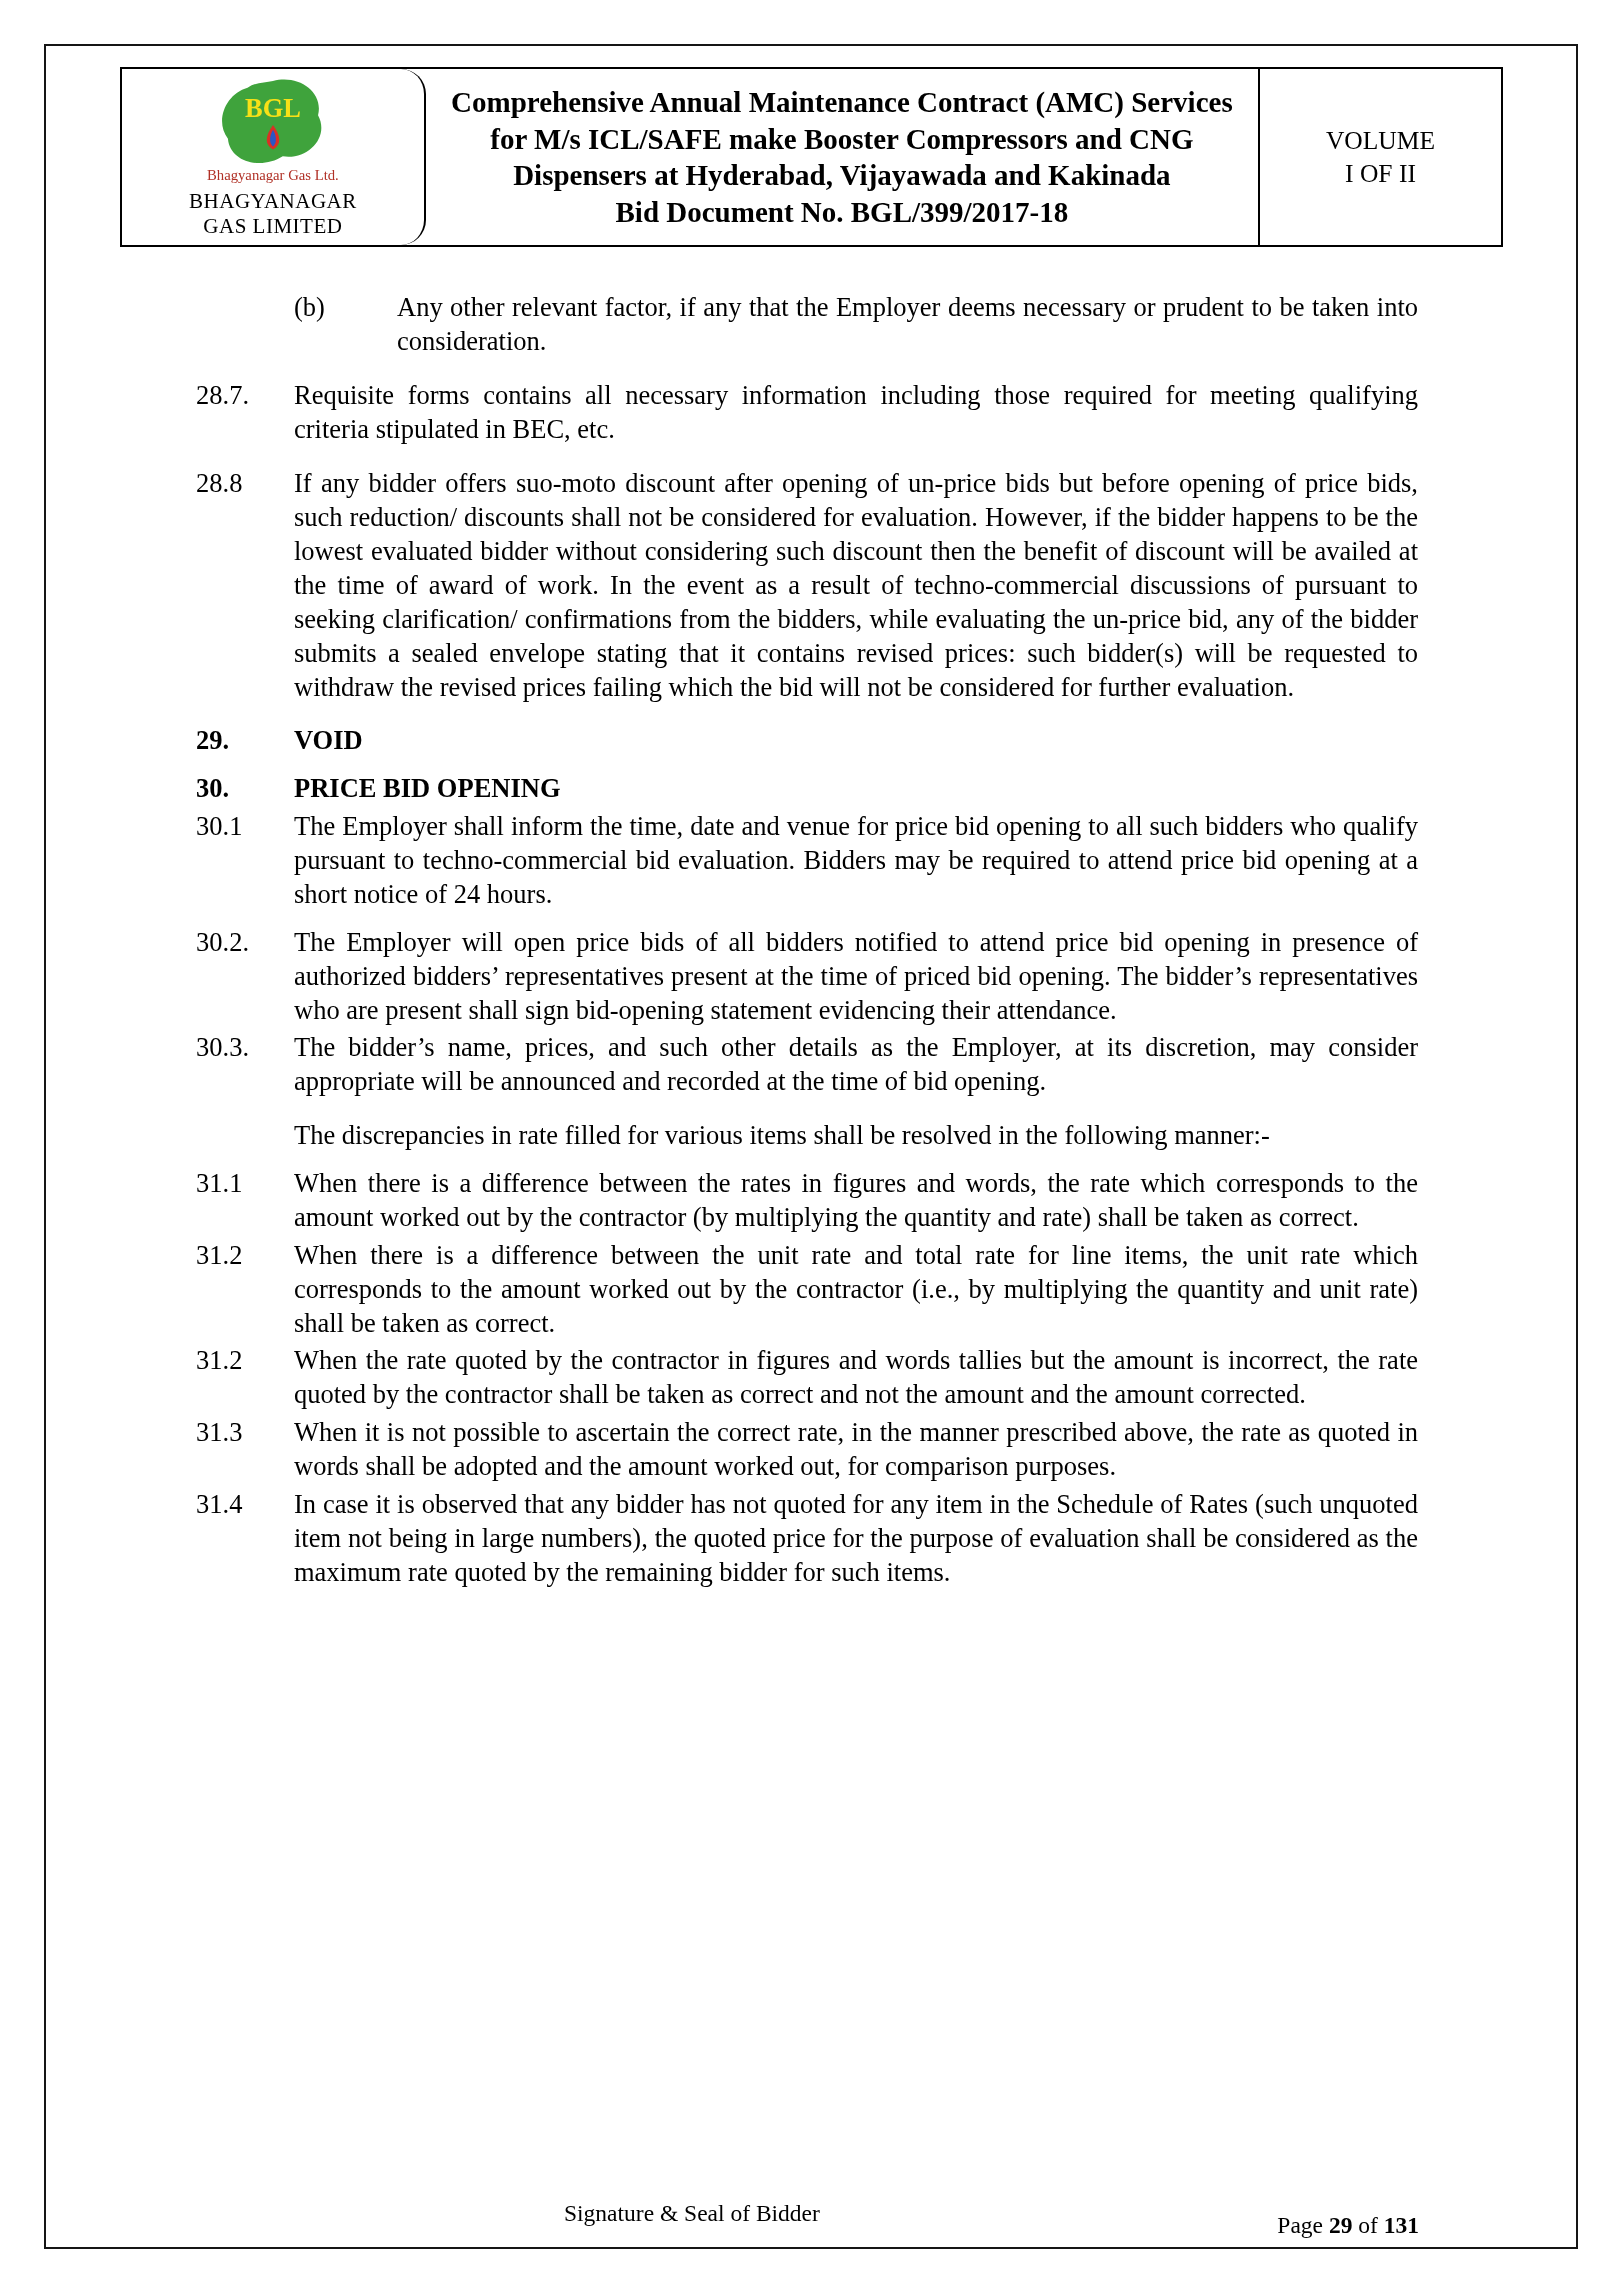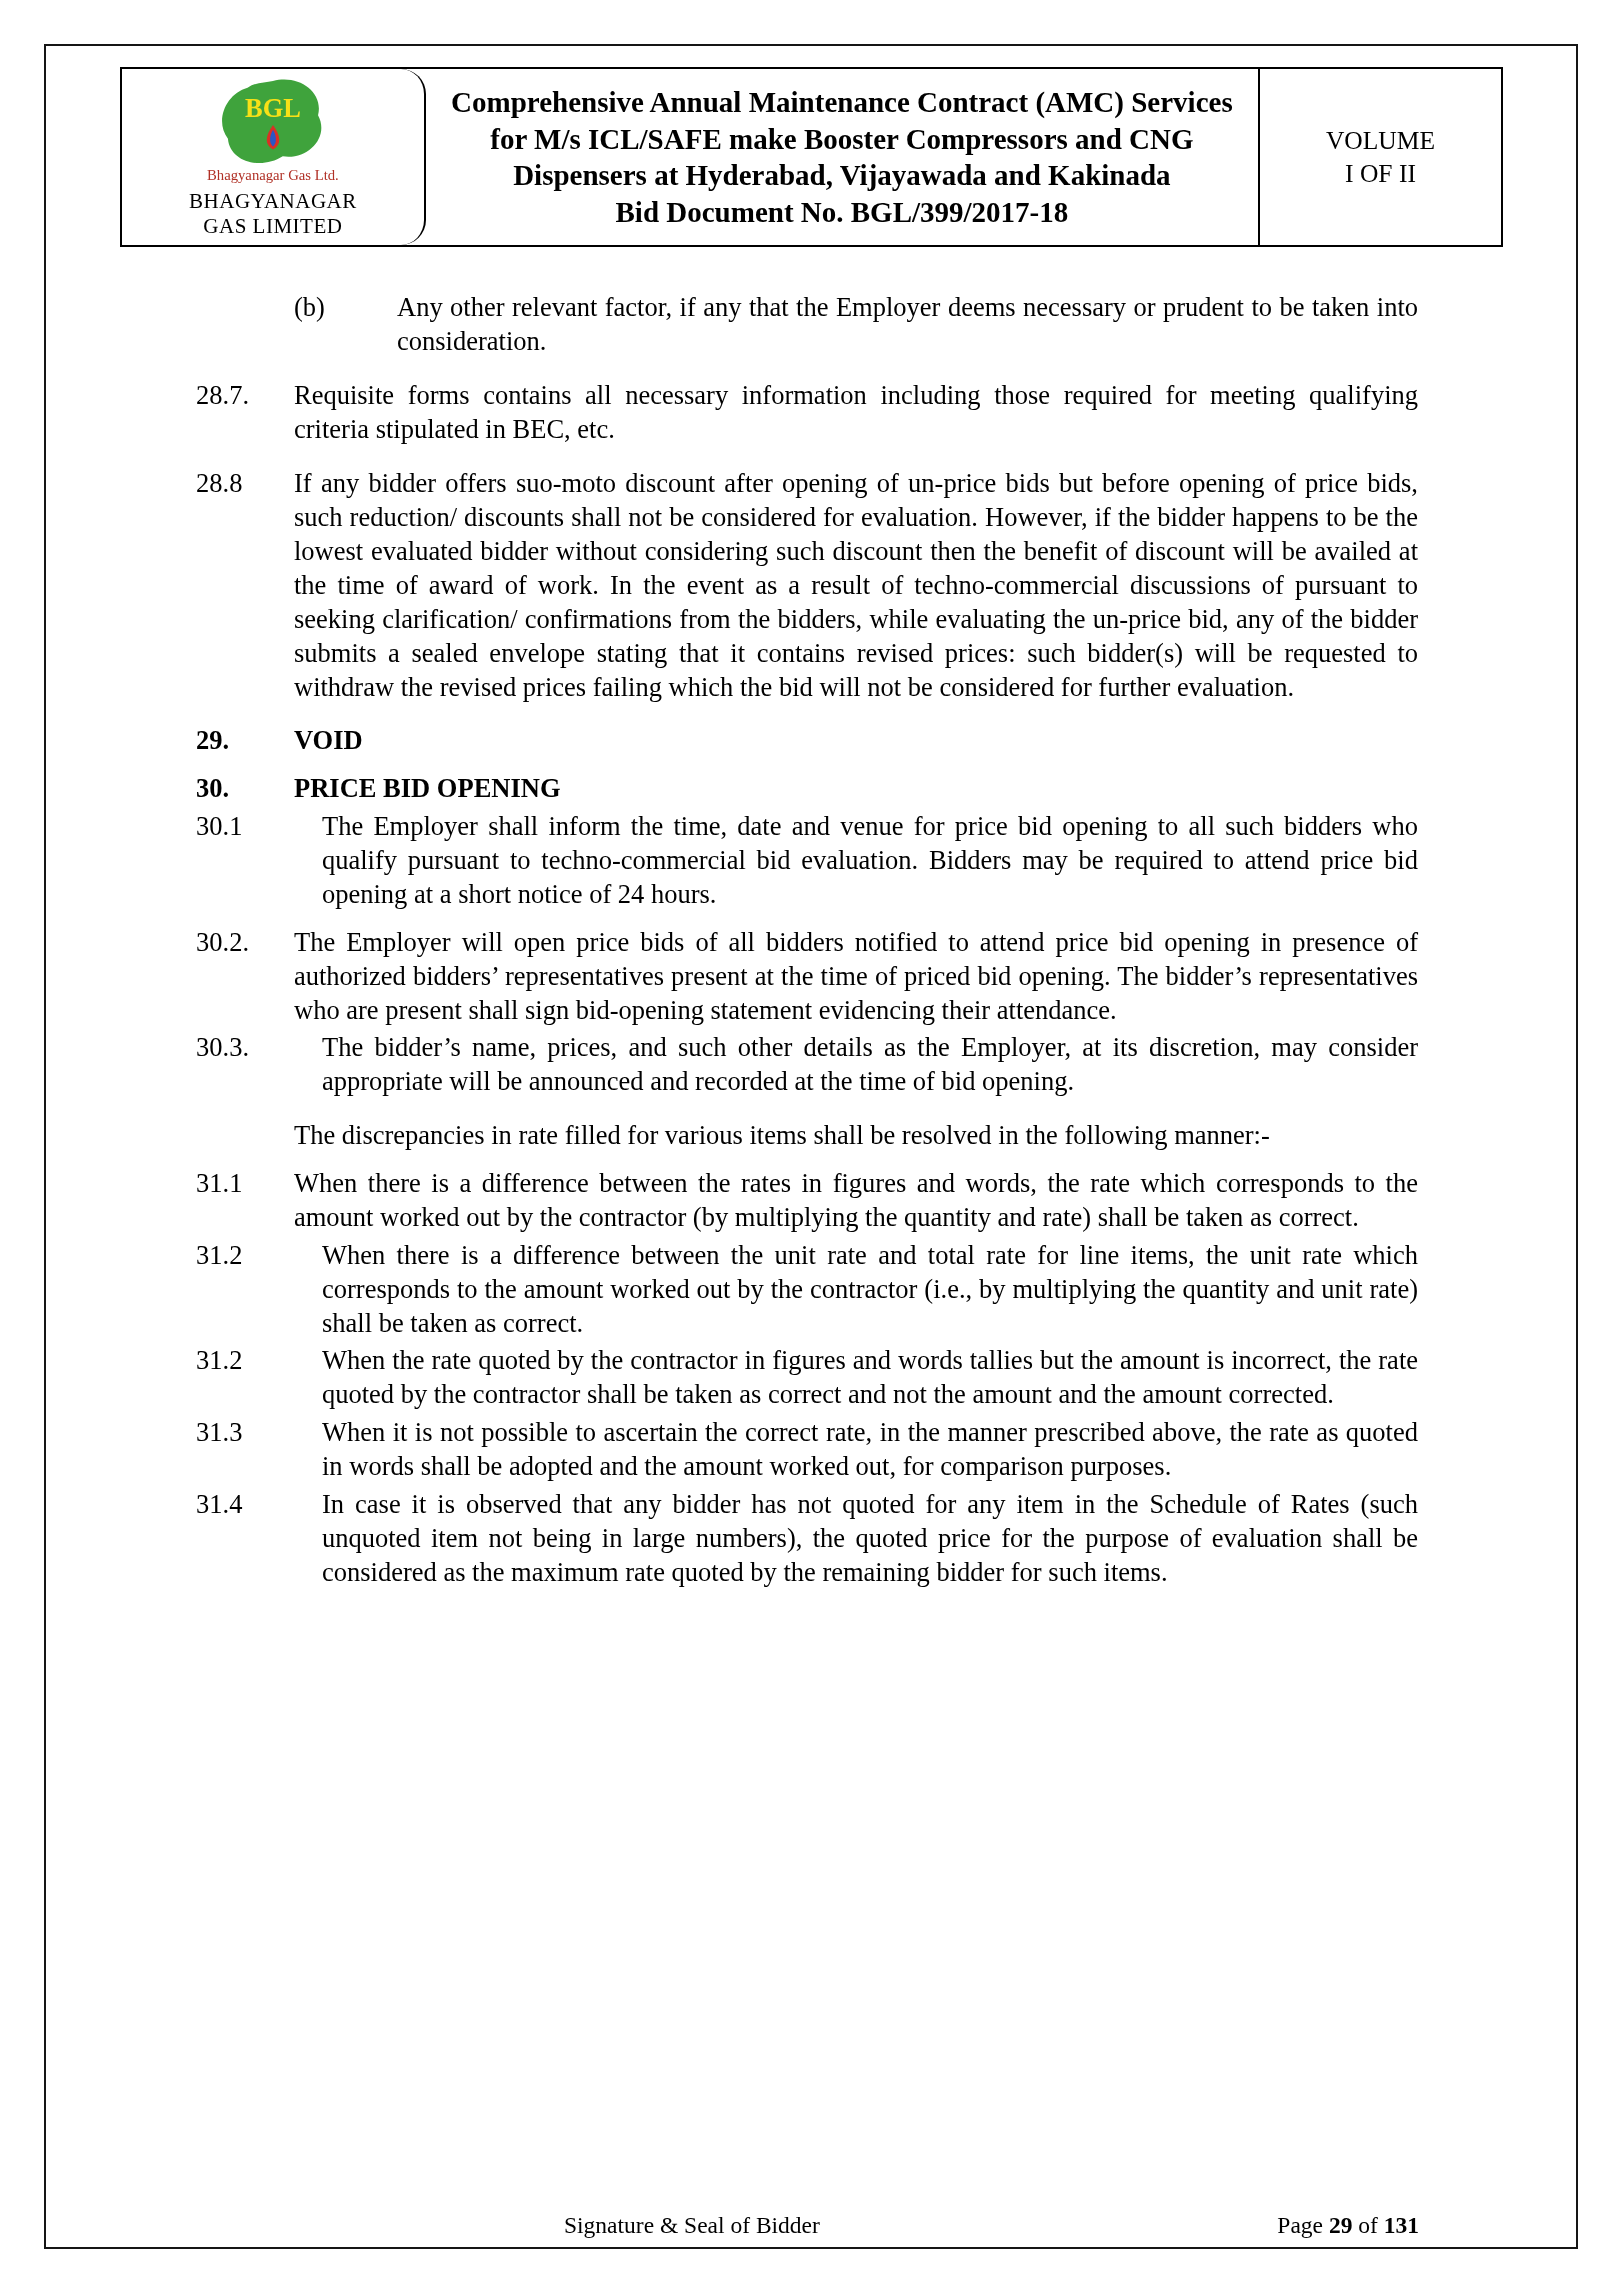--- a/index.html
+++ b/index.html
@@ -63,32 +63,32 @@
     font-size: 26.5px;
     line-height: 34px;
   }
   .item { display: flex; }
   .item .num { width: 98px; flex: none; }
   .item .txt { flex: 1; text-align: justify; }
   .item.sub { margin-left: 98px; }
   .item.sub .num { width: 103px; }
   .item.heading { font-weight: bold; }
   .sf { margin-top: 0; }
-  .s0 { margin-top: 3.9px; gap: 28px; }
+  .s0 { margin-top: 3.9px; }
   .s1 { margin-top: 13.7px; }
   .s2 { margin-top: 19.6px; }
   .s3 { margin-top: 33px; }
   
   .footer {
     position: absolute;
     left: 0; right: 0; bottom: 7.8px;
     height: 31px;
     font-size: 23.5px;
   }
-  .footer .sig { position: absolute; left: 518px; bottom: 0; }
+  .footer .sig { position: absolute; left: 518px; bottom: 12px; }
   .footer .pageinfo { position: absolute; right: 157px; bottom: 0; }
 </style>
 </head>
 <body>
 
 <div class="page">
   <div class="frame">
 
     <div class="header-table">
       <div class="logo-cell">

